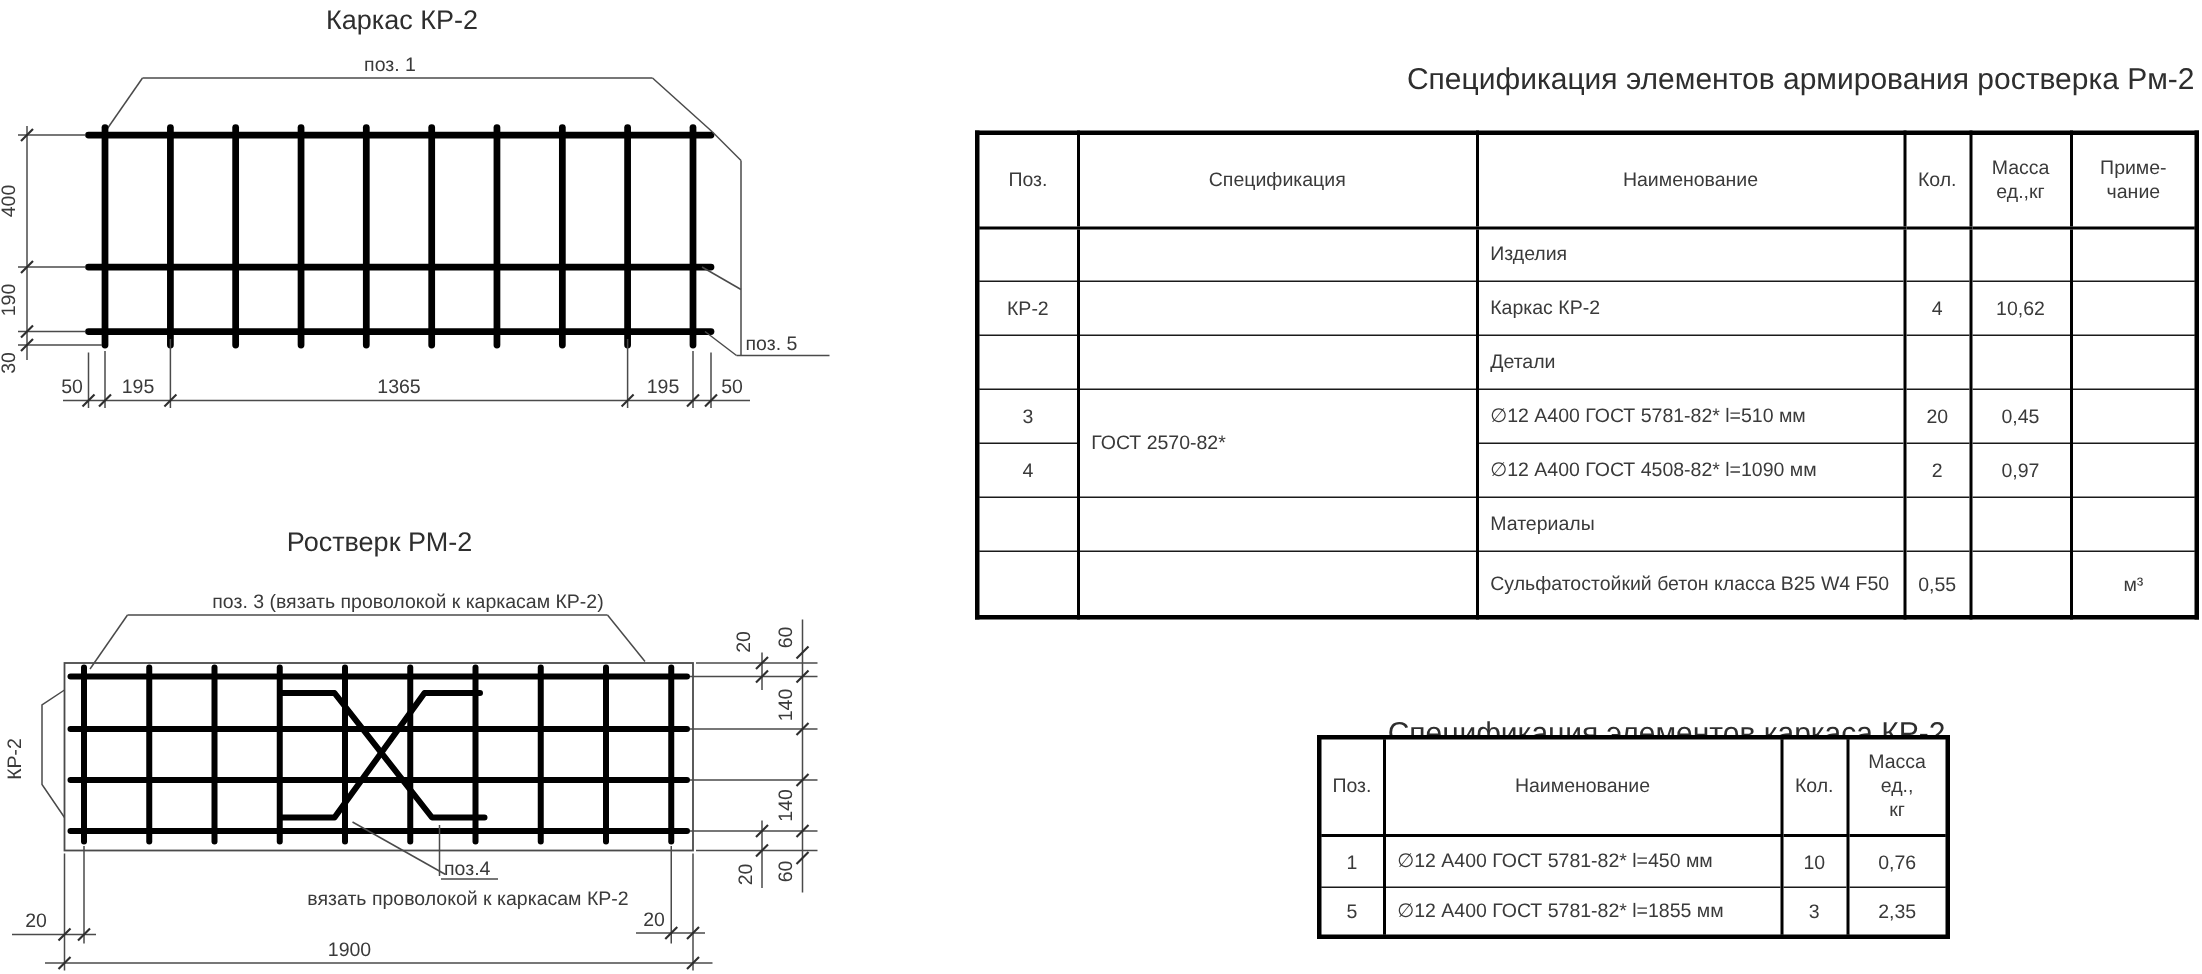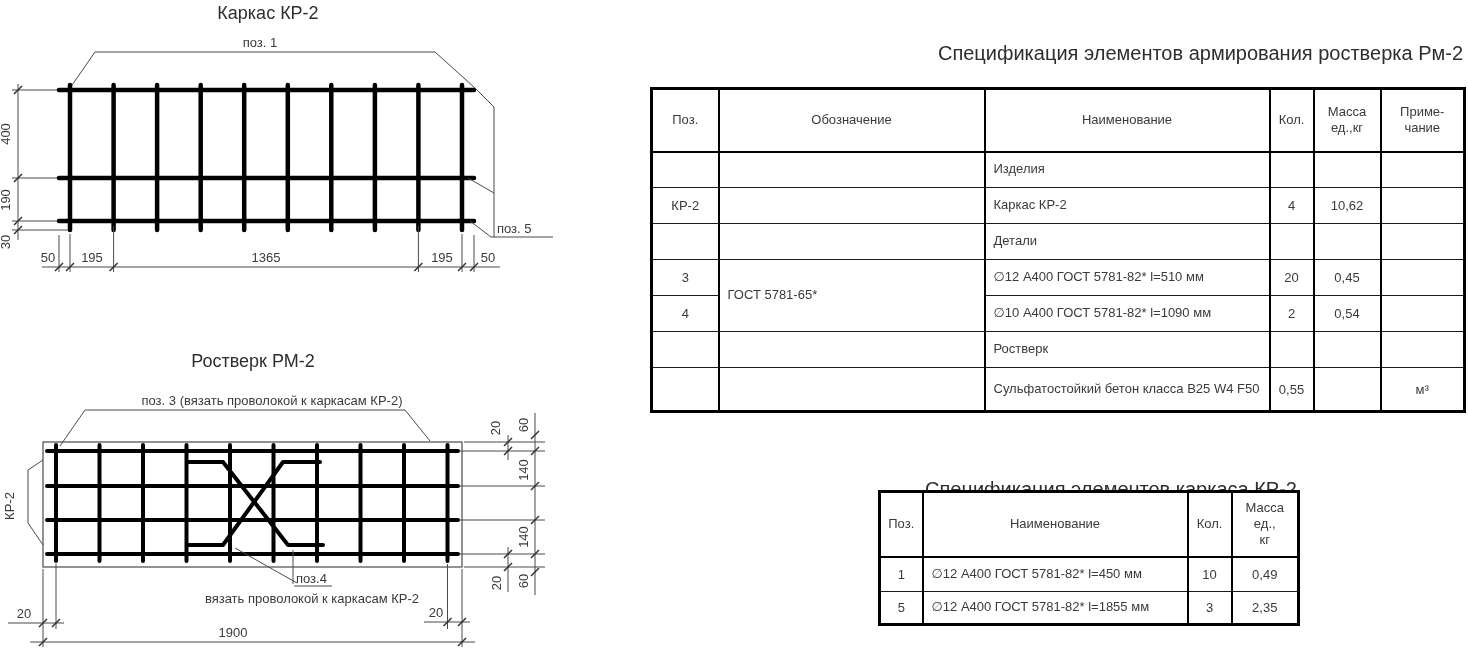--- a/index.html
+++ b/index.html
@@ -204,21 +204,21 @@
       <col style="width:67px">
         <col style="width:266px">
         <col style="width:285px">
       <col style="width:44px">
         <col style="width:67px">
         <col style="width:84px">
     </colgroup>
     <tbody>
         <tr class="hrow" style="height:63px">
       <th class="hdr">Поз.</th>
-      <th class="hdr colL">Обозначение</th>
+      <th class="hdr colL">Спецификация</th>
       <th class="hdr colL">Наименование</th>
       <th class="hdr colL">Кол.</th>
       <th class="hdr colL">Масса
 ед.,кг</th>
       <th class="hdr colL">Приме-
 чание</th>
     </tr>
     <tr style="height:36px">
       <td></td>
       <td class="colL"></td>
@@ -238,37 +238,37 @@
     <tr style="height:36px">
       <td></td>
       <td class="colL"></td>
       <td class="colL nameCell">Детали</td>
       <td class="colL"></td>
       <td class="colL"></td>
       <td class="colL"></td>
     </tr>
     <tr style="height:36px">
       <td>3</td>
-      <td class="colL nameCell" rowspan="2">ГОСТ 5781-65*</td>
+      <td class="colL nameCell" rowspan="2">ГОСТ 2570-82*</td>
       <td class="colL nameCell">∅12 А400 ГОСТ 5781-82* l=510 мм</td>
       <td class="colL">20</td>
       <td class="colL">0,45</td>
       <td class="colL"></td>
     </tr>
     <tr style="height:36px">
       <td>4</td>
-      <td class="colL nameCell">∅10 А400 ГОСТ 5781-82* l=1090 мм</td>
+      <td class="colL nameCell">∅12 А400 ГОСТ 4508-82* l=1090 мм</td>
       <td class="colL">2</td>
-      <td class="colL">0,54</td>
+      <td class="colL">0,97</td>
       <td class="colL"></td>
     </tr>
     <tr style="height:36px">
       <td></td>
       <td class="colL"></td>
-      <td class="colL nameCell">Ростверк</td>
+      <td class="colL nameCell">Материалы</td>
       <td class="colL"></td>
       <td class="colL"></td>
       <td class="colL"></td>
     </tr>
     <tr style="height:44px">
       <td></td>
       <td class="colL"></td>
       <td class="colL nameCell">Сульфатостойкий бетон класса В25 W4 F50</td>
       <td class="colL">0,55</td>
       <td class="colL"></td>
@@ -292,21 +292,21 @@
       <th class="hdr colL">Наименование</th>
       <th class="hdr colL">Кол.</th>
       <th class="hdr colL">Масса
 ед.,
 кг</th>
     </tr>
     <tr style="height:35px">
       <td>1</td>
       <td class="colL nameCell">∅12 А400 ГОСТ 5781-82* l=450 мм</td>
       <td class="colL">10</td>
-      <td class="colL">0,49</td>
+      <td class="colL">0,76</td>
     </tr>
     <tr style="height:33px">
       <td>5</td>
       <td class="colL nameCell">∅12 А400 ГОСТ 5781-82* l=1855 мм</td>
       <td class="colL">3</td>
       <td class="colL">2,35</td>
     </tr>
   </tbody>
     </table>
 

